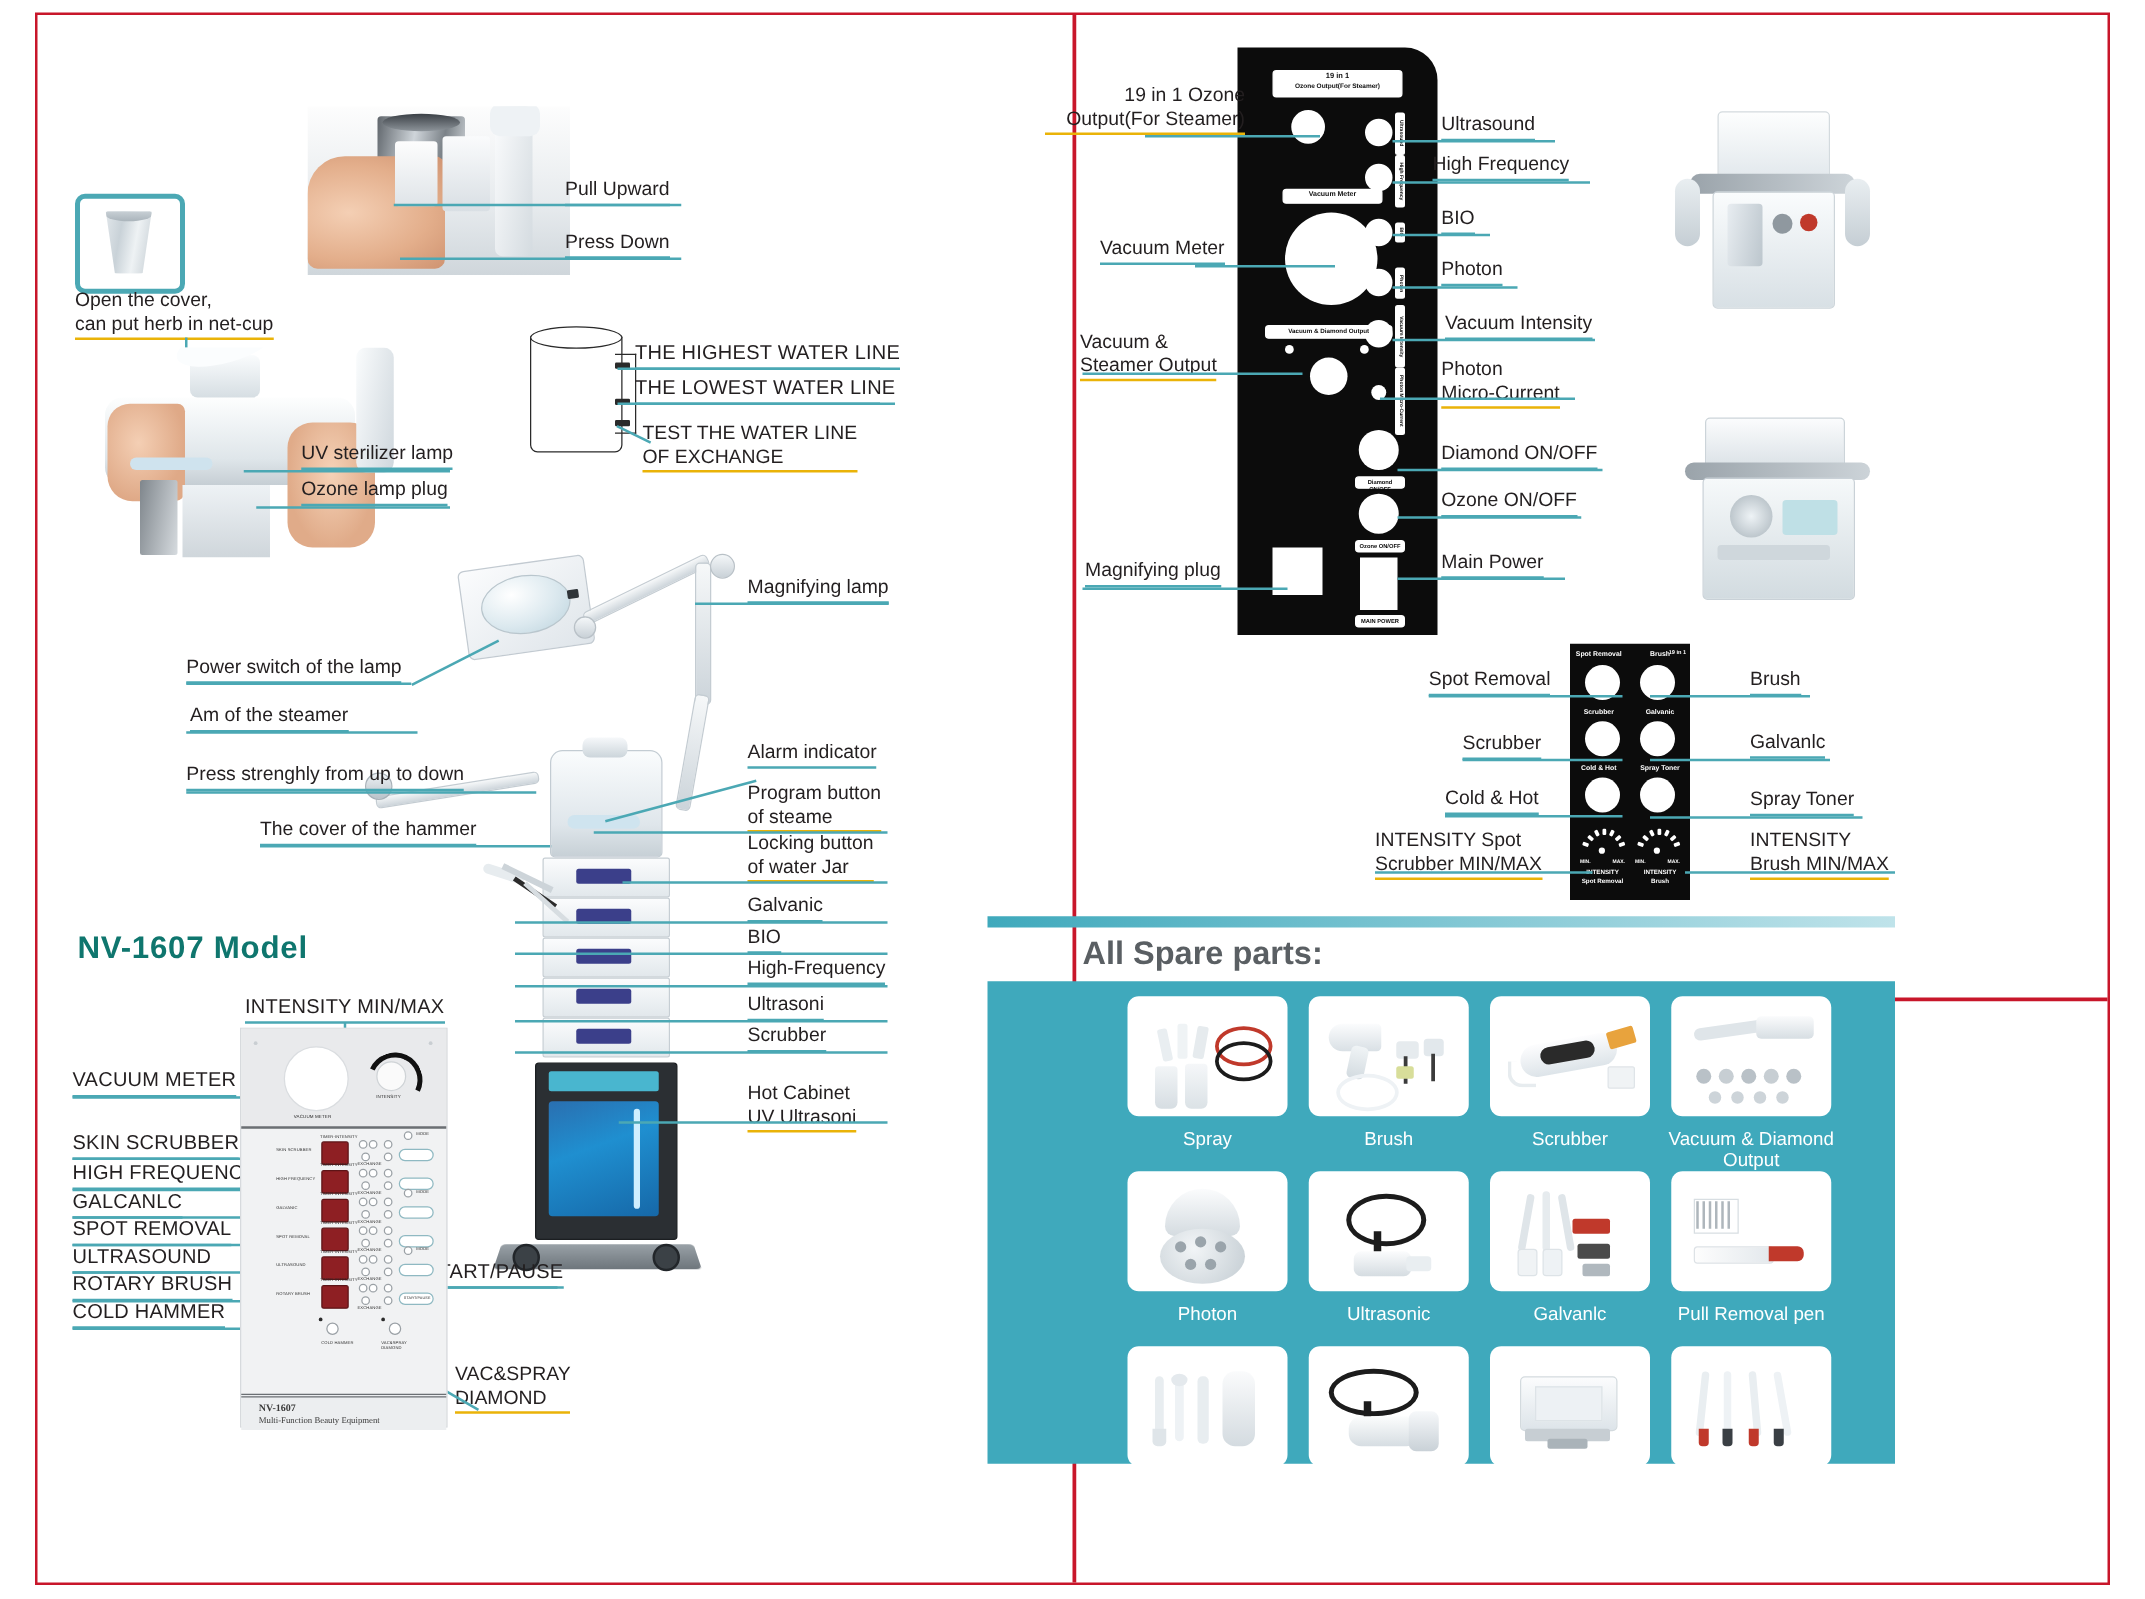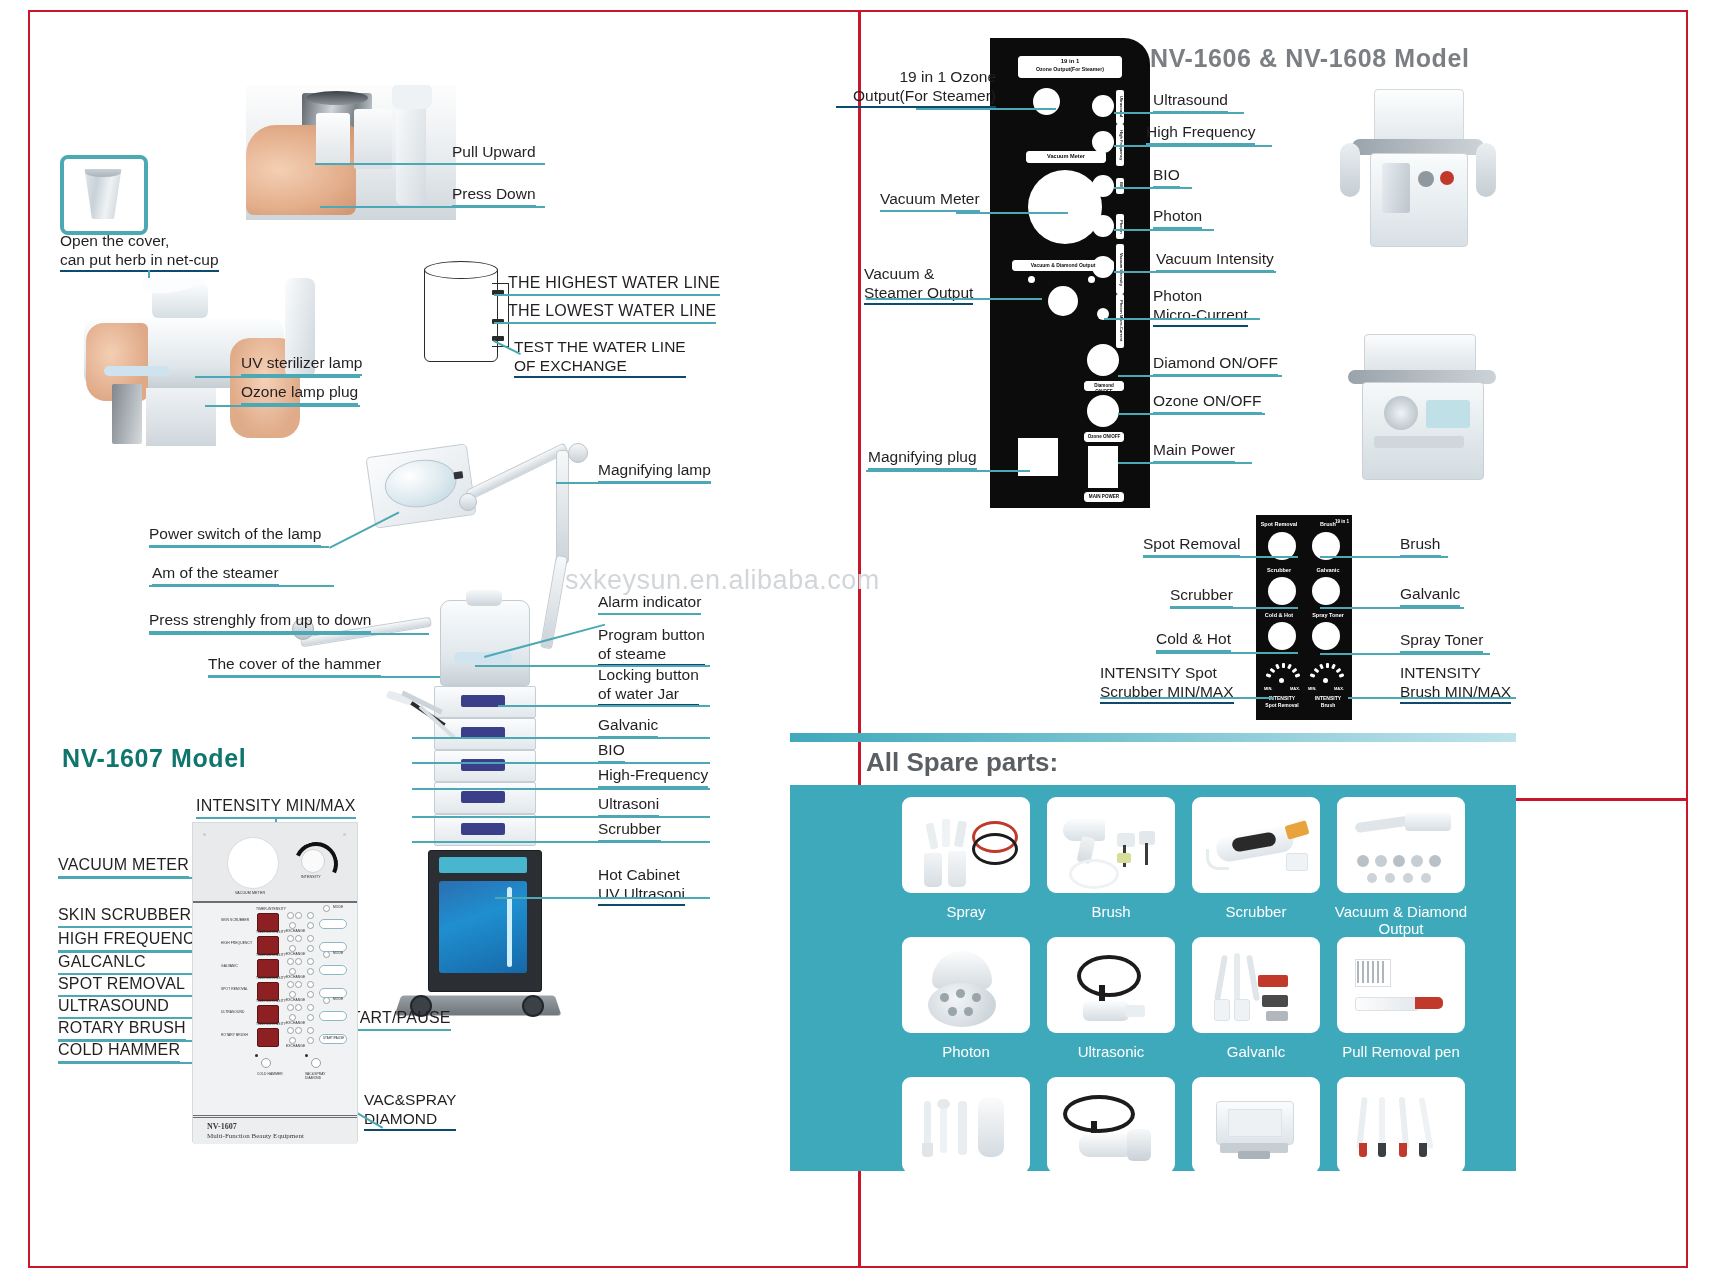--- a/index.html
+++ b/index.html
@@ -10,21 +10,21 @@
   .outer-frame{position:absolute;left:28px;top:10px;width:1660px;height:1258px;border:2px solid #c8162a;box-sizing:border-box;}
   .v-divider{position:absolute;left:858px;top:12px;width:3px;height:1254px;background:#c8162a;}
   .h-divider-right{position:absolute;left:861px;top:798px;width:825px;height:3px;background:#c8162a;}
 
   
   .lbl{position:absolute;color:#231f20;font-size:15.5px;line-height:1.22;white-space:nowrap;}
   .lbl.u{border-bottom:2px solid #4ba8b4;padding-bottom:1px;}
   .lbl.caps{font-size:16px;letter-spacing:.2px;}
   .lbl2{position:absolute;color:#231f20;font-size:15.5px;line-height:1.24;}
   .lbl2 span{display:block;}
-  .lbl2.u span:last-child{border-bottom:2px solid #0c4a6e;padding-bottom:1px;}
+  .lbl2.u span:last-child{border-bottom:2px solid #eab308;padding-bottom:1px;}
 
   .ln{position:absolute;background:#4ba8b4;height:2px;}
   .lnv{position:absolute;background:#4ba8b4;width:2px;}
   .diag{position:absolute;background:#4ba8b4;height:2px;transform-origin:0 0;}
 
   
   .photo{position:absolute;overflow:hidden;}
   .ph-bg{position:absolute;inset:0;}
 
   
@@ -285,21 +285,20 @@
 
   <div class="lbl u" style="left:598px;top:820px;">Scrubber</div>
   <div class="ln" style="left:412px;top:841px;width:298px;"></div>
 
   <div class="lbl2 u" style="left:598px;top:865px;">
     <span>Hot Cabinet</span>
     <span>UV Ultrasoni</span>
   </div>
   <div class="ln" style="left:495px;top:897px;width:215px;"></div>
 
-  <div class="wm">sxkeysun.en.alibaba.com</div>
 
   <div class="model-title" style="left:62px;top:744px;">NV-1607 Model</div>
 
   <div class="lbl caps u" style="left:196px;top:796px;">INTENSITY MIN/MAX</div>
   <div class="lnv" style="left:275px;top:818px;height:32px;"></div>
 
   <div class="lbl caps u" style="left:58px;top:855px;">VACUUM METER</div>
   <div class="ln" style="left:58px;top:877px;width:182px;"></div>
 
   <div class="lbl caps u" style="left:58px;top:905px;">SKIN SCRUBBER</div>
@@ -427,21 +426,20 @@
       <div class="odot" style="left:112px;top:231px;"></div>
       <div class="tinytxt" style="left:112px;top:249px;width:30px;white-space:normal;">VAC&amp;SPRAY DIAMOND</div>
     </div>
 
     <div class="p-foot">
       <div class="foot-t1">NV-1607</div>
       <div class="foot-t2">Multi-Function Beauty Equipment</div>
     </div>
   </div>
 
-  <div class="model-title-r" style="left:1150px;top:44px;">NV-1606 &amp; NV-1608 Model</div>
 
   <div class="faceplate">
 
     <div class="fp-tag" style="left:28px;top:18px;width:104px;height:22px;">
       <div>19 in 1</div>
       <div style="font-size:5.2px">Ozone Output(For Steamer)</div>
     </div>
     <div class="fp-hole" style="left:43px;top:50px;width:27px;height:27px;"></div>
 
     <div class="fp-hole" style="left:102px;top:57px;width:22px;height:22px;"></div>

